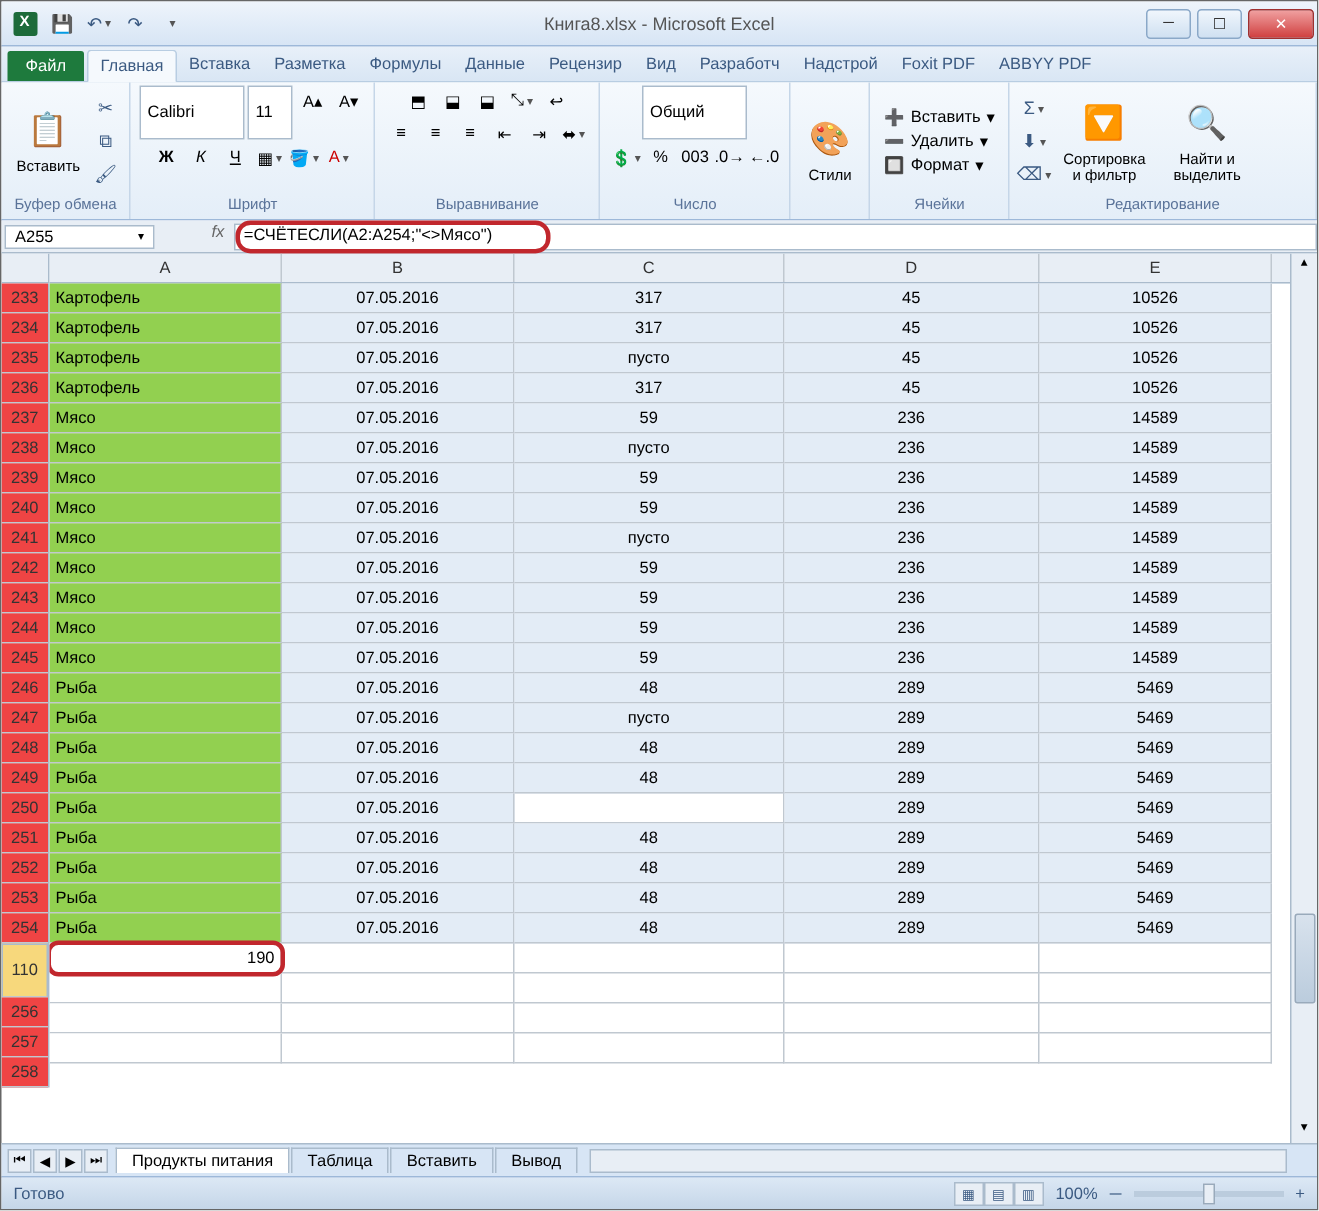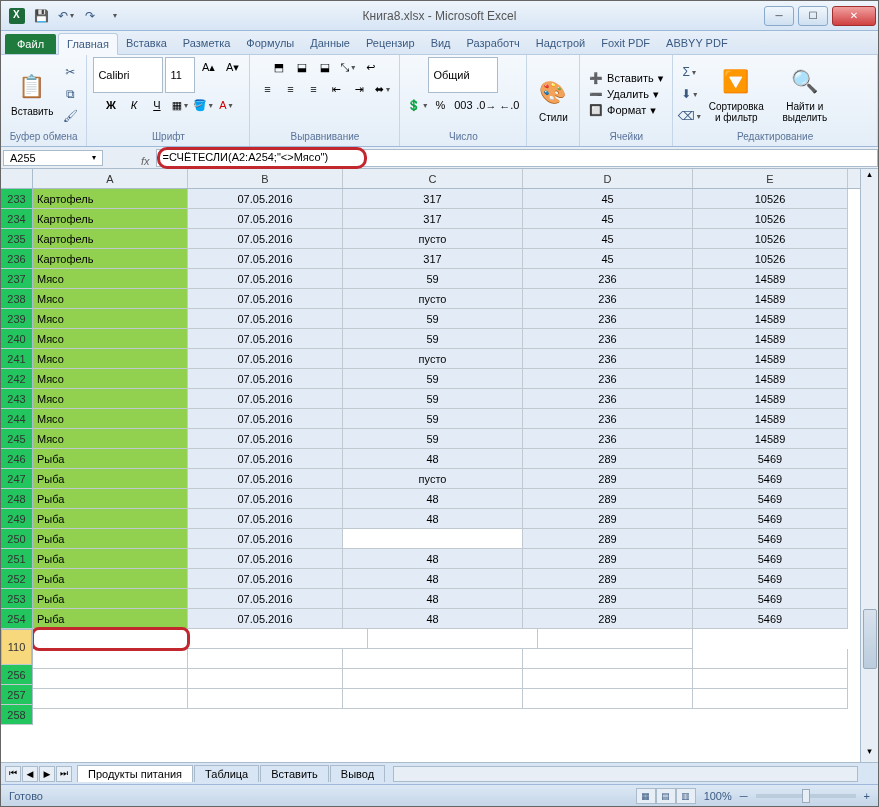--- a/index.html
+++ b/index.html
@@ -28,30 +28,30 @@
 .mini{width:20px;height:20px;display:flex;align-items:center;justify-content:center;font-size:12px;color:#3b5a82}
 .font-box{display:flex;flex-direction:column;gap:2px}
 .selrow{display:flex;gap:2px}
 .sel{border:1px solid #abc;background:#fff;font-size:11px;padding:17px 4px;height:20px}
 .btnrow{display:flex;gap:1px}
 .tbtn{width:22px;height:20px;display:flex;align-items:center;justify-content:center;font-size:11px}
 .cellrow{display:flex;flex-direction:column;gap:1px;font-size:11px}
 .cellbtn{display:flex;align-items:center;gap:4px;padding:1px 3px}
 .namebar{height:22px;background:#e8eef5;border-bottom:1px solid #abc;display:flex;align-items:center;font-size:11px}
 .namebox{width:100px;border:1px solid #abc;background:#fff;padding:1px 6px;margin:0 2px;display:flex;align-items:center;justify-content:space-between}
-.fxwrap{flex:1;display:flex;align-items:flex-end;position:relative}
+.fxwrap{flex:1;display:flex;align-items:flex-start;position:relative}
 .fxlbl{font-style:italic;padding:0 6px;color:#666}
 .fxinput{flex:1;border:1px solid #abc;background:#fff;padding:1px 6px;height:18px;font-size:11px}
 .highlight-fb{position:absolute;left:22px;top:-2px;height:22px;width:210px;border:3px solid #c1272d;border-radius:10px;pointer-events:none}
 .grid-wrap{flex:1;display:flex;overflow:hidden;position:relative}
 .rowhdrs{width:32px;background:#e8eef5;border-right:1px solid #abc}
 .grid-main{flex:1;overflow:hidden;display:flex;flex-direction:column}
 .colhdrs{height:20px;display:flex;background:#e8eef5;border-bottom:1px solid #abc}
 .colhdr{border-right:1px solid #c0c8d0;display:flex;align-items:center;justify-content:center;font-size:11px;color:#333}
-.rowhdr{height:20px;border-bottom:1px solid #c0c8d0;display:flex;align-items:center;justify-content:center;font-size:11px;color:#333;background:#22c55e}
+.rowhdr{height:20px;border-bottom:1px solid #c0c8d0;display:flex;align-items:center;justify-content:center;font-size:11px;color:#333;background:#ef4444}
 .rowhdr.sel{background:#f7d87c}
 .cells{position:relative}
 .row{display:flex;height:20px}
 .cell{border-right:1px solid #c0c8d0;border-bottom:1px solid #c0c8d0;font-size:11px;padding:2px 4px;display:flex;align-items:center;overflow:hidden;white-space:nowrap}
 .cA{background:#92d050;justify-content:flex-start}
 .cN{background:#e3ecf6;justify-content:center}
 .cE{justify-content:flex-end}
 .sel-cell{border:3px solid #c1272d;border-radius:8px;position:absolute;pointer-events:none}
 .vscroll{width:18px;background:#e8eef5;border-left:1px solid #abc;position:relative}
 .vst{position:absolute;width:14px;left:2px;background:linear-gradient(#d8e2ed,#bcd);border:1px solid #9ab;border-radius:2px}
@@ -430,20 +430,21 @@
             <div class="cell cN" style="width: 155px;">5469</div>
           </div>
           <div class="row">
             <div class="cell cA" style="width: 155px;">Рыба</div>
             <div class="cell cN" style="width: 155px;">07.05.2016</div>
             <div class="cell cN" style="width: 180px;">48</div>
             <div class="cell cN" style="width: 170px;">289</div>
             <div class="cell cN" style="width: 155px;">5469</div>
           </div>
           <div class="row">
+            <div class="cell  cE" style="background: rgb(255, 255, 255); justify-content: flex-end; width: 155px;">190</div>
             <div class="cell " style="width: 155px;"></div>
             <div class="cell " style="width: 180px;"></div>
             <div class="cell " style="width: 170px;"></div>
             <div class="cell " style="width: 155px;"></div>
           </div>
           <div class="row">
             <div class="cell  cE" style="background: rgb(255, 255, 255); justify-content: flex-end; width: 155px;"></div>
             <div class="cell " style="width: 155px;"></div>
             <div class="cell " style="width: 180px;"></div>
             <div class="cell " style="width: 170px;"></div>

